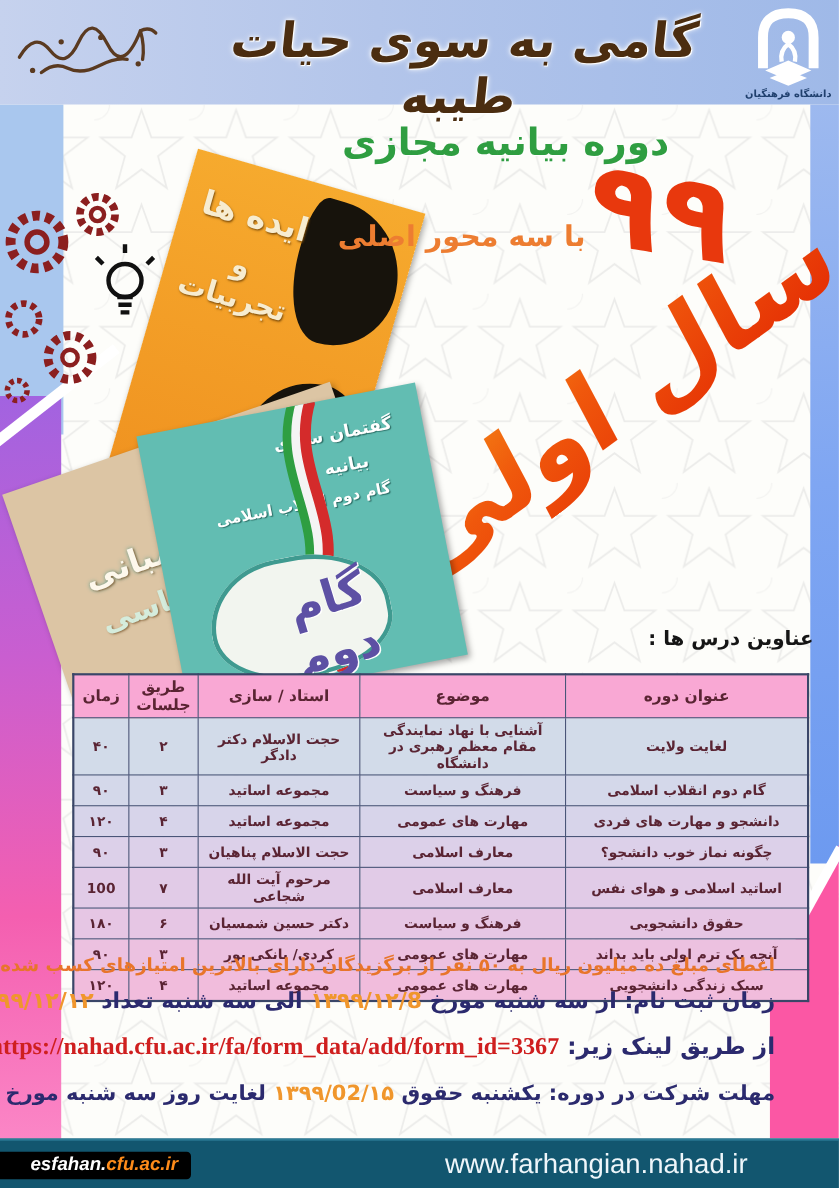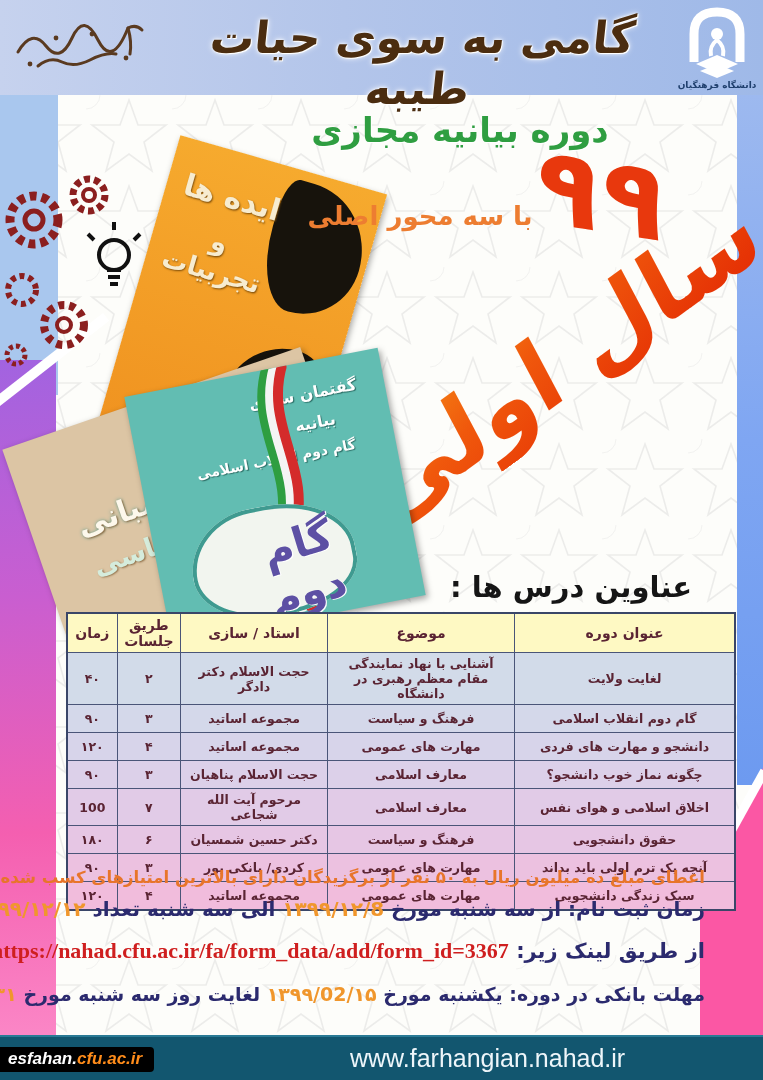--- a/index.html
+++ b/index.html
@@ -66,46 +66,46 @@
     background:#62bdb2;z-index:5;overflow:hidden;}
   .card-teal .tl{position:absolute;font-size:16px;font-weight:bold;color:#fff;text-shadow:1px 1px 1px #2c6e66;}
   .card-teal .tl1{top:22px;right:28px;} .card-teal .tl2{top:52px;right:55px;}
   .card-teal .tl3{top:82px;right:40px;font-size:14px;}
   .flag-ribbon{position:absolute;top:-5px;left:95px;}
   .cloud{position:absolute;bottom:8px;right:60px;width:165px;height:110px;background:#f2f5ef;
     border-radius:45% 55% 50% 50%/60% 55% 45% 50%;box-shadow:0 0 0 4px #3f9a90 inset;}
   .cloud span{position:absolute;top:22px;right:18px;font-size:42px;font-weight:bold;color:#5d50a4;
     transform:rotate(-6deg);text-shadow:1px 1px 0 #fff;}
   
-  .lessons-heading{position:absolute;top:570px;left:450px;width:290px;text-align:left;
-    font-size:29px;font-weight:bold;color:#151515;z-index:6;}
+  .lessons-heading{position:absolute;top:570px;left:450px;width:290px;text-align:right;
+    font-size:18px;font-weight:bold;color:#151515;z-index:6;}
   table.lessons{position:absolute;top:612px;left:66px;width:670px;border-collapse:collapse;
     z-index:6;border:2px solid #3a4668;}
   table.lessons th,table.lessons td{border:1px solid #4a5578;text-align:center;
     color:#5a2433;font-weight:bold;padding:3px 5px;}
-  table.lessons th{background:#fef9c3;font-size:14px;height:24px;}
+  table.lessons th{background:#f9a8d4;font-size:14px;height:24px;}
   table.lessons td{font-size:12.5px;height:21px;}
   tbody tr:nth-child(1){background:#d2dbe9;} tbody tr:nth-child(2){background:#d4d8ea;}
   tbody tr:nth-child(3){background:#d7d4ea;} tbody tr:nth-child(4){background:#dcd0e9;}
   tbody tr:nth-child(5){background:#e1cbe7;} tbody tr:nth-child(6){background:#e6c6e4;}
   tbody tr:nth-child(7){background:#ecc1e0;} tbody tr:nth-child(8){background:#f1bcdc;}
   
   .notice{position:absolute;left:55px;width:650px;text-align:center;z-index:6;white-space:nowrap;}
   .n1{top:868px;font-size:16.5px;font-weight:bold;color:#e8752a;}
   .n2{top:897px;font-size:20px;font-weight:bold;color:#2b2a6e;}
   .n3{top:938px;font-size:21px;font-weight:bold;color:#2b2a6e;}
   .n4{top:983px;font-size:19px;font-weight:bold;color:#2b2a6e;}
   .date-orange{color:#f0962c;}
   .url{color:#cf1f1f;font-family:"Liberation Serif",serif;font-weight:bold;font-size:22px;direction:ltr;unicode-bidi:embed;}
   
   .footer{position:absolute;top:1035px;left:0;width:763px;height:45px;background:#12566f;z-index:9;
     border-top:2px solid #2a7a95;}
-  .website{position:absolute;top:7px;left:350px;width:330px;text-align:left;
+  .website{position:absolute;top:7px;left:350px;width:330px;text-align:right;
     font-size:25px;color:#eef6fa;font-family:"Liberation Sans",sans-serif;direction:ltr;}
-  .corner-badge{position:absolute;top:10px;left:0;background:#000;padding:2px 12px 3px 8px;
+  .corner-badge{position:absolute;top:10px;left:0;background:#000;padding:2px 12px 3px 28px;
     border-radius:0 4px 4px 0;font-style:italic;font-weight:bold;font-size:17px;
     font-family:"Liberation Sans",sans-serif;direction:ltr;}
   .corner-badge .w{color:#fff;} .corner-badge .o{color:#ff8c1a;}
 </style>
 </head>
 <body>
 
 <div class="poster">
 
   <svg class="bg-pattern" width="763" height="940">
@@ -244,21 +244,21 @@
           <td>۱۲۰</td>
         </tr>
         <tr>
           <td>چگونه نماز خوب دانشجو؟</td>
           <td>معارف اسلامی</td>
           <td>حجت الاسلام پناهیان</td>
           <td>۳</td>
           <td>۹۰</td>
         </tr>
         <tr>
-          <td>اخلاق اسلامی و هوای نفس</td>
+          <td>اساتید اسلامی و هوای نفس</td>
           <td>معارف اسلامی</td>
           <td>مرحوم آیت الله شجاعی</td>
           <td>۷</td>
           <td>100</td>
         </tr>
         <tr>
           <td>حقوق دانشجویی</td>
           <td>فرهنگ و سیاست</td>
           <td>دکتر حسین شمسیان</td>
           <td>۶</td>
@@ -286,21 +286,21 @@
     <span>زمان ثبت نام: از سه شنبه مورخ</span>
     <span class="date-orange">۱۳۹۹/۱۲/8</span>
     <span>الی سه شنبه تعداد</span>
     <span class="date-orange">۱۳۹۹/۱۲/۱۲</span>
   </div>
   <div class="notice n3">
     <span>از طریق لینک زیر:</span>
     <span class="url">https://nahad.cfu.ac.ir/fa/form_data/add/form_id=3367</span>
   </div>
   <div class="notice n4">
-    <span>مهلت بانکی در دوره: یکشنبه مورخ</span>
+    <span>مهلت شرکت در دوره: یکشنبه حقوق</span>
     <span class="date-orange">۱۳۹۹/02/۱۵</span>
     <span>لغایت روز سه شنبه مورخ</span>
     <span class="date-orange">۱۴۰۰/۱/۳۱</span>
   </div>
 
   <div class="footer">
     <div class="website">www.farhangian.nahad.ir</div>
     <div class="corner-badge">
       <span class="w">esfahan.</span><span class="o">cfu.ac.ir</span>
     </div>

